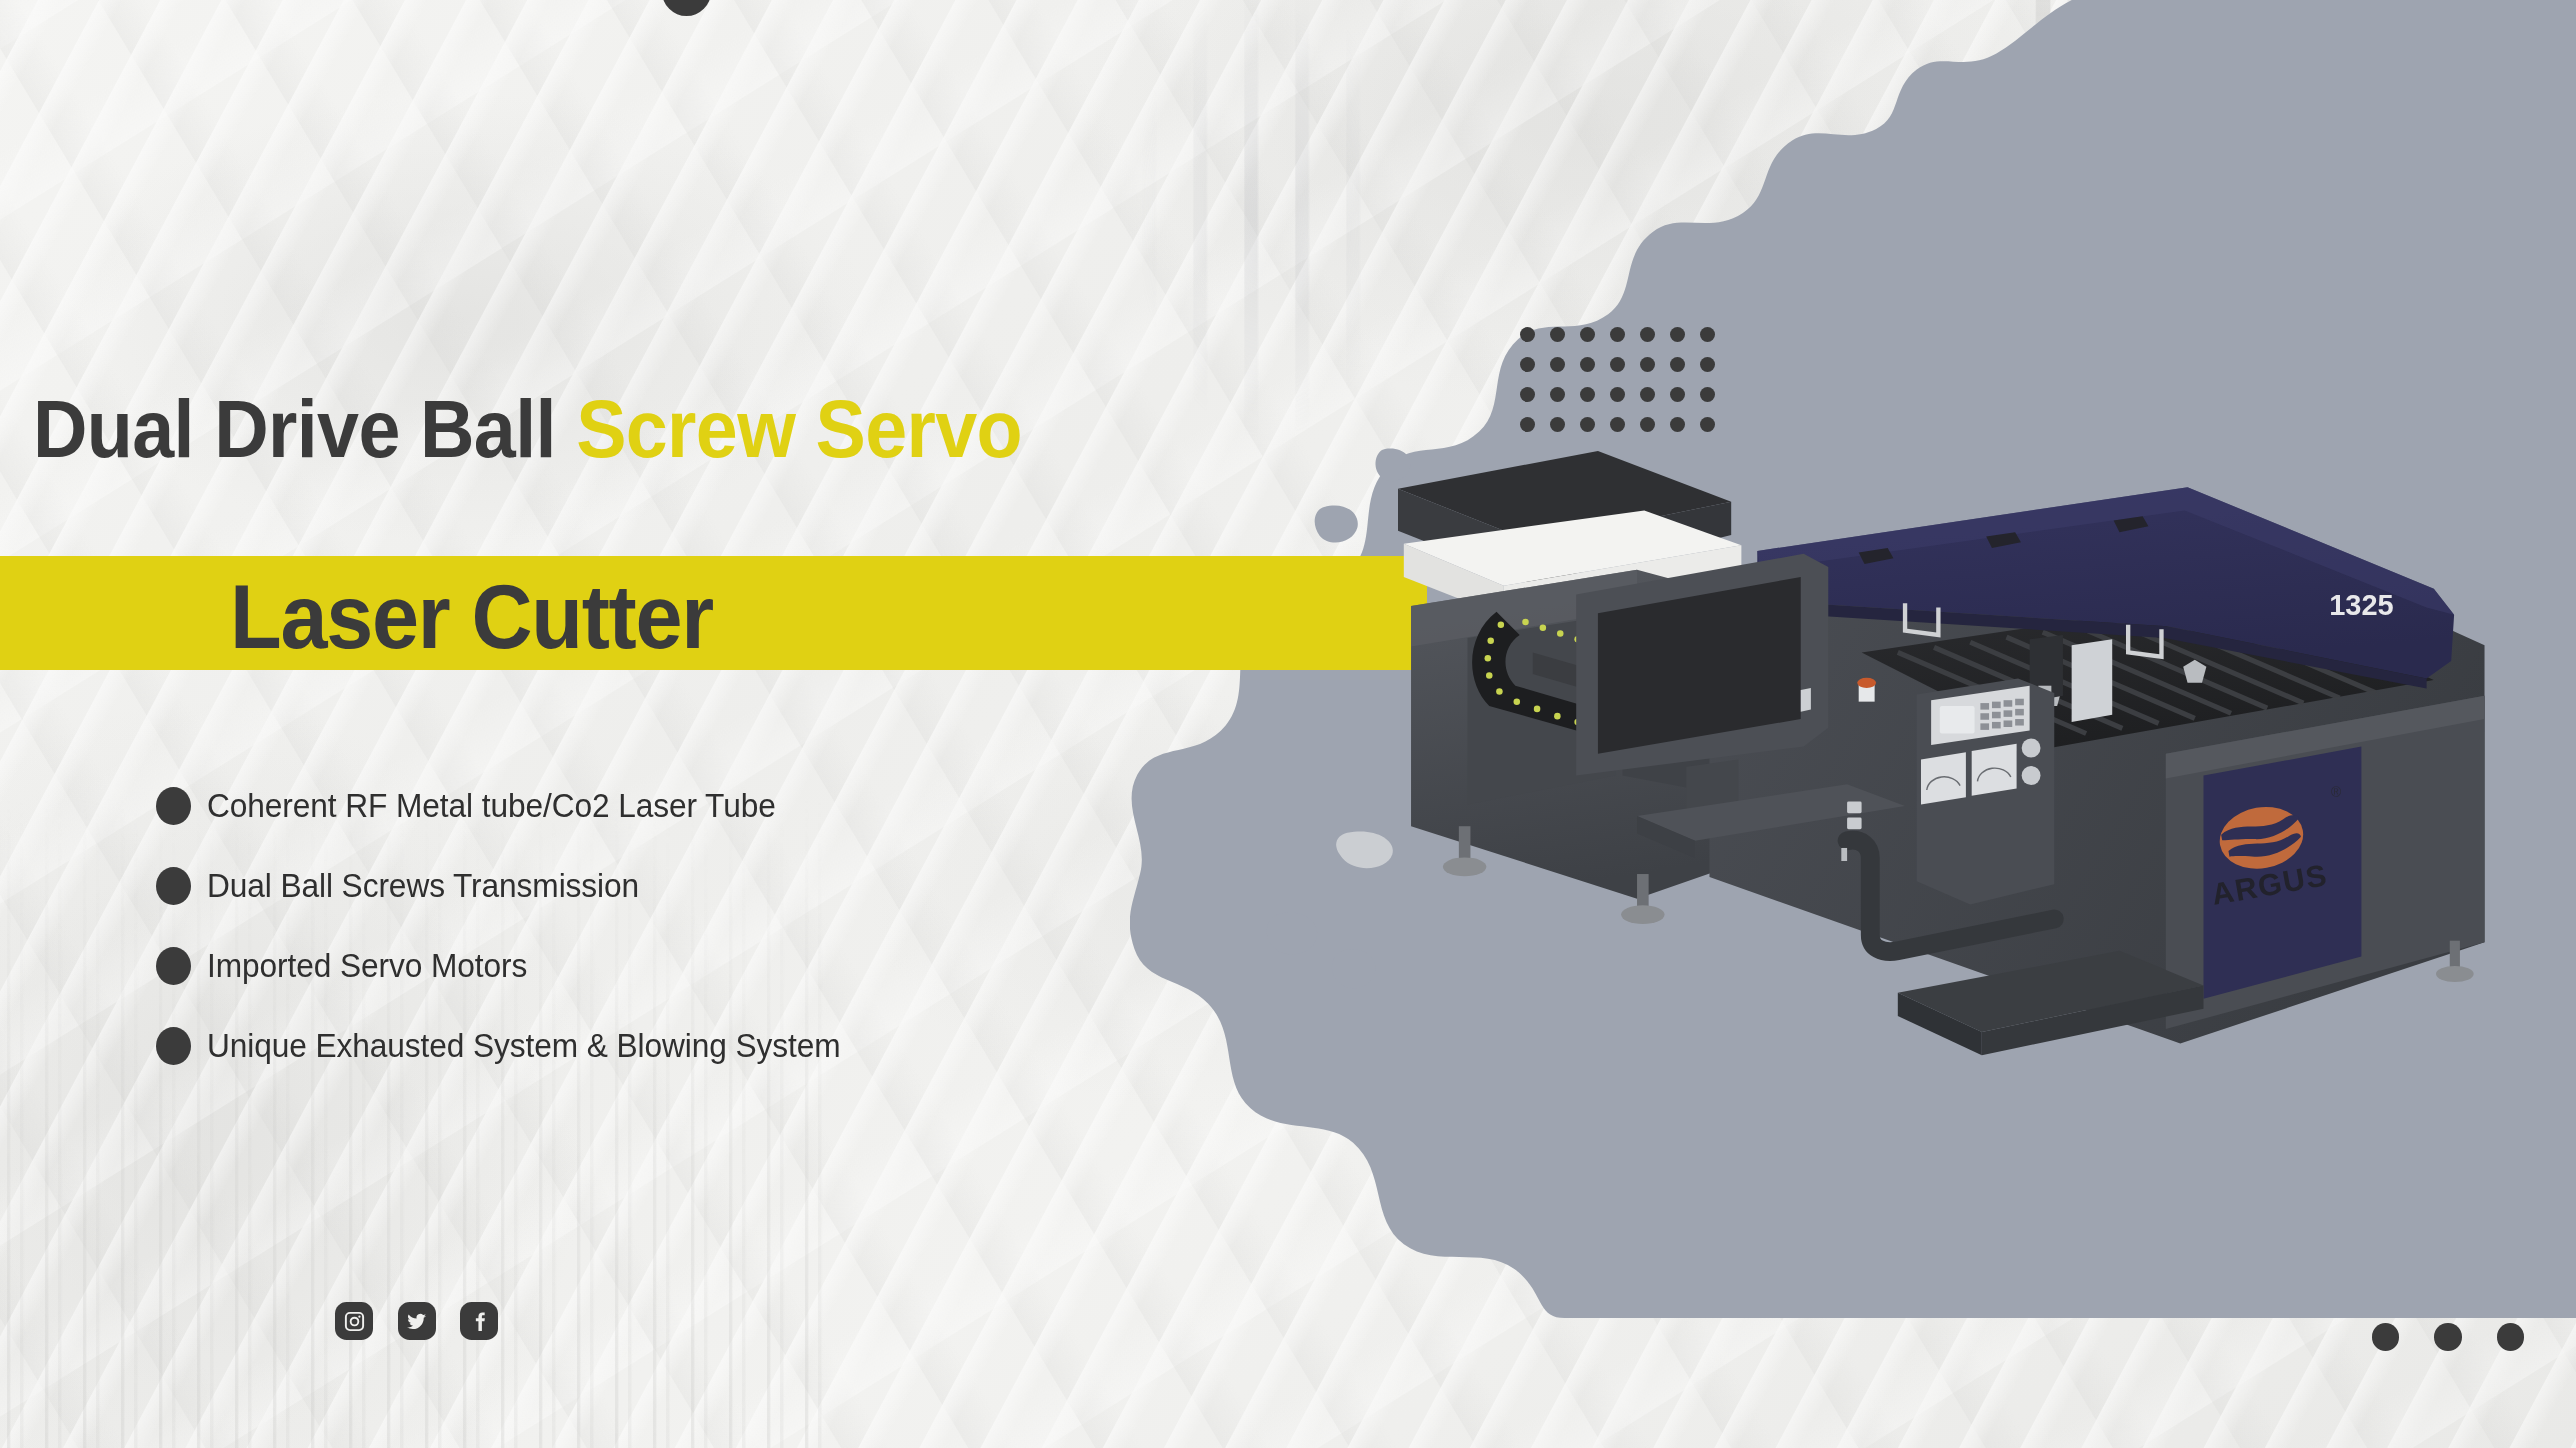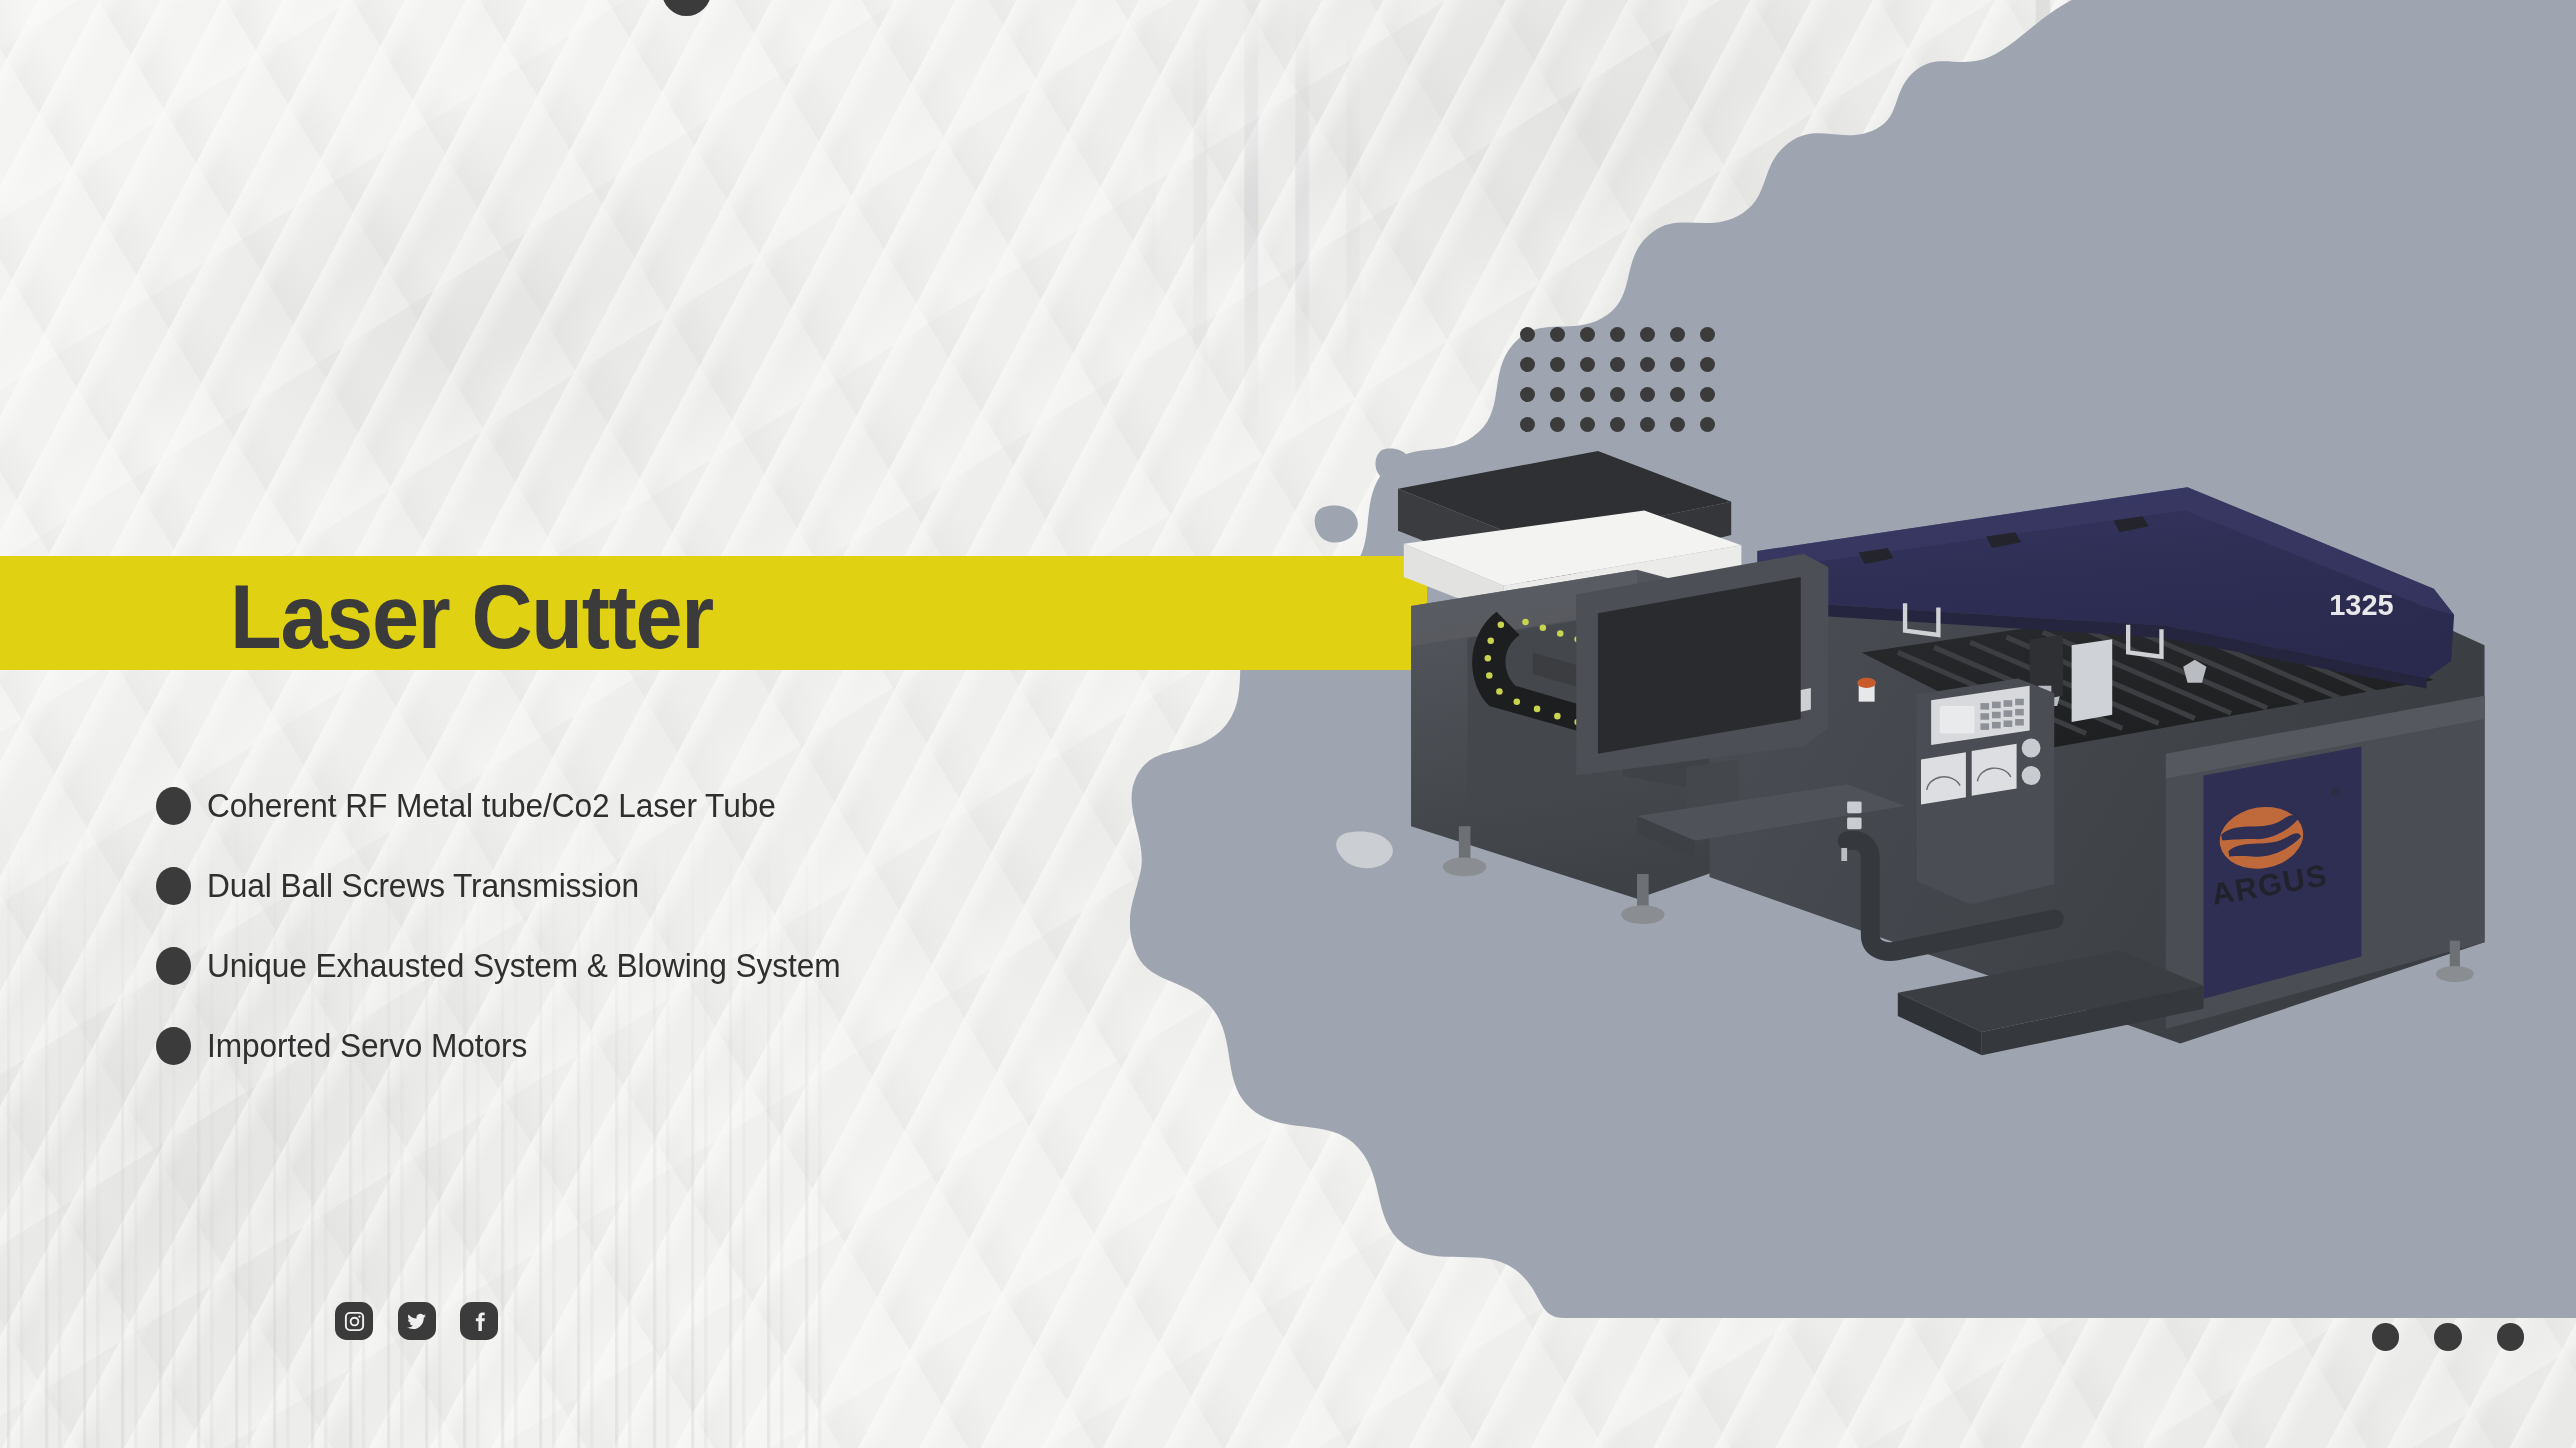--- a/index.html
+++ b/index.html
@@ -369,41 +369,46 @@
       <g fill="#c9ccd0">
         <rect x="620" y="506" width="20" height="16" rx="2"></rect>
         <rect x="620" y="528" width="20" height="16" rx="2"></rect>
       </g>
       <path d="M 612 570 l 8 0 l 0 18 l -8 0 Z" fill="#babdc1"></path>
     </svg>
   </div>
 
   <div class="yellowband"></div>
 
+  <div class="headline">
+    <div class="l1">
+      <span class="t-dark">Dual Drive Ball </span><span class="t-yellow">Screw Servo</span>
+    </div>
+  </div>
 
   <div class="bandtext">
     <span>Laser Cutter</span>
   </div>
 
   <div class="features">
     <div class="frow">
       <span class="bullet"></span>
       <span class="ftext">Coherent RF Metal tube/Co2 Laser Tube</span>
     </div>
     <div class="frow">
       <span class="bullet"></span>
       <span class="ftext">Dual Ball Screws Transmission</span>
     </div>
     <div class="frow">
       <span class="bullet"></span>
-      <span class="ftext">Unique Exhausted System &amp; Blowing System</span>
+      <span class="ftext">Imported Servo Motors</span>
     </div>
     <div class="frow">
       <span class="bullet"></span>
-      <span class="ftext">Imported Servo Motors</span>
+      <span class="ftext">Unique Exhausted System &amp; Blowing System</span>
     </div>
   </div>
 
   <div class="social">
     <a class="sbtn" href="#">
       <svg viewBox="0 0 24 24">
         <path d="M7.2 2h9.6A5.2 5.2 0 0 1 22 7.2v9.6A5.2 5.2 0 0 1 16.8 22H7.2A5.2 5.2 0 0 1 2 16.8V7.2A5.2 5.2 0 0 1 7.2 2zm0 2A3.2 3.2 0 0 0 4 7.2v9.6A3.2 3.2 0 0 0 7.2 20h9.6a3.2 3.2 0 0 0 3.2-3.2V7.2A3.2 3.2 0 0 0 16.8 4H7.2zm9.95 1.8a1.2 1.2 0 1 1 0 2.4 1.2 1.2 0 0 1 0-2.4zM12 7a5 5 0 1 1 0 10 5 5 0 0 1 0-10zm0 2a3 3 0 1 0 0 6 3 3 0 0 0 0-6z"></path>
       </svg>
     </a>
     <a class="sbtn" href="#">

